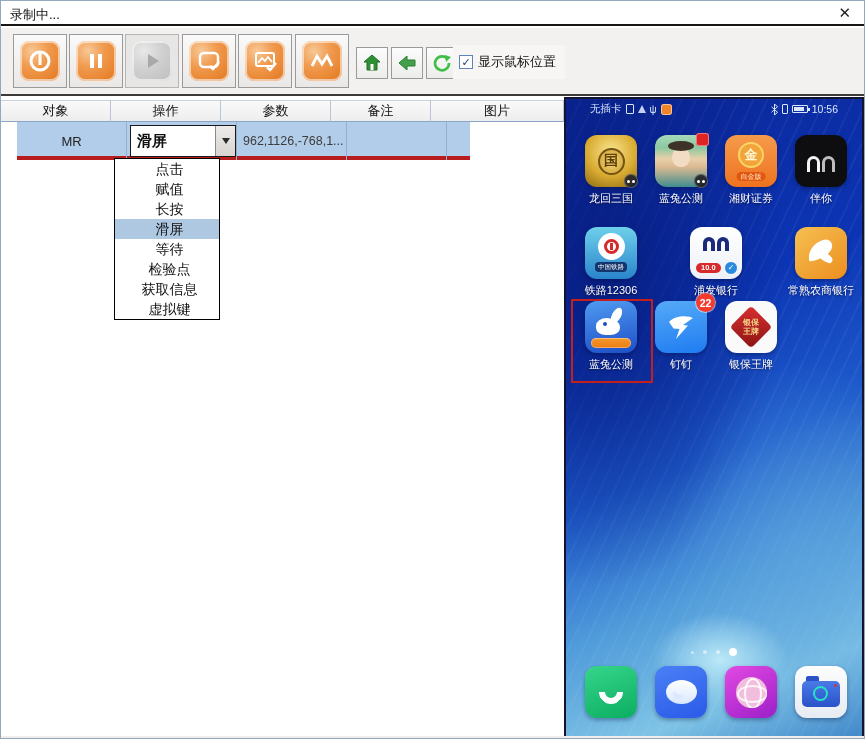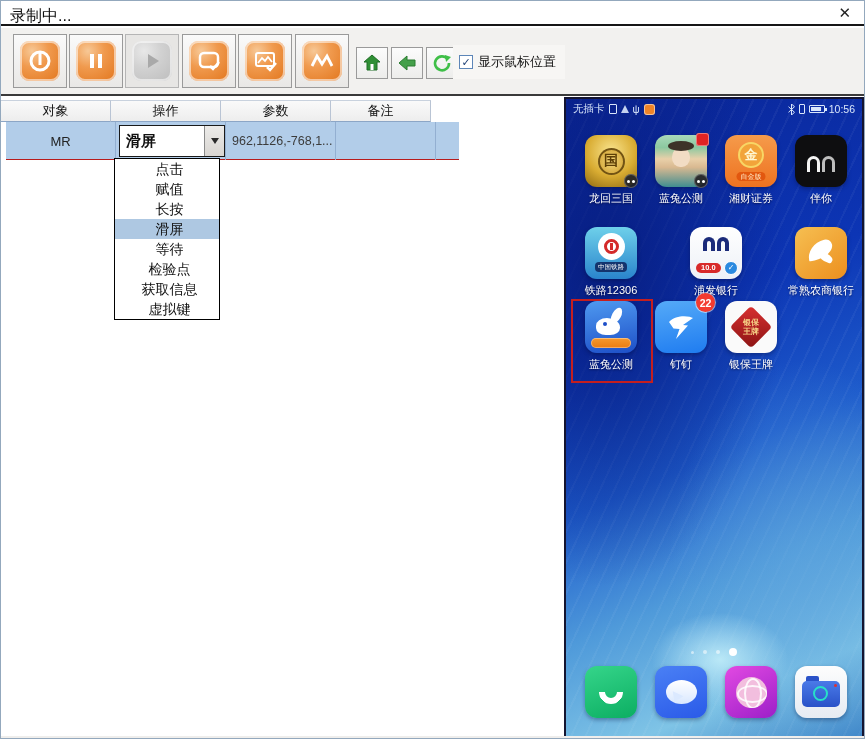--- a/index.html
+++ b/index.html
@@ -1,39 +1,39 @@
 <!DOCTYPE html>
 <html><head>
 <meta charset="utf-8">
 <style>
   * { margin:0; padding:0; box-sizing:border-box; }
   html,body { width:865px; height:739px; font-family:"Liberation Sans",sans-serif; }
   #window { position:relative; width:865px; height:739px; background:#fff; border:1px solid #93a8bd; overflow:hidden; }
 
   
   .titlebar { position:absolute; left:0; top:0; width:863px; height:25px; background:#fff; border-bottom:2px solid #161616; }
-  .titlebar .title { position:absolute; left:9px; top:5px; font-size:16px; color:#111; }
+  .titlebar .title { position:absolute; left:9px; top:5px; font-size:13px; color:#111; }
   .titlebar .close { position:absolute; right:13px; top:3px; font-size:15px; color:#222; cursor:pointer; line-height:18px; }
 
   
   .toolbar { position:absolute; left:0; top:27px; width:863px; height:68px; background:#f2f1ef; border-bottom:2px solid #3a3a3a; }
   .tbtn { position:absolute; top:6px; width:54px; height:54px; background:linear-gradient(#fafafa,#e9e8e6); border:1px solid #9a9a9a; display:flex; align-items:center; justify-content:center; }
   .tbtn.disabled { background:#e7e6e4; border-color:#b5b5b5; }
   .oicon { width:40px; height:40px; border-radius:9px; background:radial-gradient(circle at 30% 25%, #f7c896 0%, #f09a4e 40%, #e2761d 100%); box-shadow:inset 0 0 0 2px rgba(255,255,255,.55); display:flex; align-items:center; justify-content:center; position:relative; }
   .oicon.gray { background:radial-gradient(circle at 30% 25%, #e8e8e8 0%, #d2d2d2 40%, #bdbdbd 100%); }
   .gbtn { position:absolute; top:19px; width:32px; height:32px; background:linear-gradient(#fcfcfc,#ededeb); border:1px solid #9a9a9a; display:flex; align-items:center; justify-content:center; }
   .chkzone { position:absolute; left:452px; top:17px; width:112px; height:34px; background:#f7f6f4; display:flex; align-items:center; }
   .chkbox { width:14px; height:14px; background:#fff; border:1px solid #5d86b8; margin:0 5px 0 6px; font-size:11px; line-height:12px; text-align:center; color:#1b3d73; cursor:pointer; }
   .chklabel { font-size:13px; color:#111; }
 
   
   .left-pane { position:absolute; left:0; top:97px; width:563px; height:640px; background:#fff; }
   .th,.td { position:absolute; display:flex; align-items:center; justify-content:center; }
   .th { top:2px; height:22px; background:linear-gradient(#fafafa,#ededed); border-right:1px solid #b9c4d4; border-bottom:1px solid #8ca6c6; border-top:1px solid #c9d2de; font-size:13px; color:#111; }
-  .trow { position:absolute; left:5px; top:24px; width:453px; height:38px; background:#b2cde9; border-bottom:1px solid #b91c1c; }
+  .trow { position:absolute; left:16px; top:24px; width:453px; height:38px; background:#b2cde9; border-bottom:4px solid #b91c1c; }
   .td { top:0; height:38px; border-right:1px solid #93afd1; font-size:13px; color:#222; }
   .td.params { justify-content:flex-start; padding-left:6px; color:#3c3c3c; font-size:12.5px; }
 
   
   .combo { position:absolute; left:113px; top:3px; width:106px; height:32px; background:#fff; border:1px solid #1a1a1a; display:flex; align-items:center; cursor:pointer; }
   .combo .val { flex:1; padding-left:6px; font-size:15px; font-weight:bold; color:#111; }
   .combo .arrowbox { width:20px; height:100%; background:linear-gradient(#ecebe9,#d8d5d1); border-left:1px solid #8a8a8a; display:flex; align-items:center; justify-content:center; }
   .combo .arrowbox i { width:0; height:0; border-left:4px solid transparent; border-right:4px solid transparent; border-top:6px solid #2a2a2a; }
 
   .droplist { position:absolute; left:113px; top:60px; width:106px; background:#fff; border:1px solid #000; z-index:30;text-align:center; }
@@ -42,21 +42,21 @@
 
   
   .phone { position:absolute; left:563px; top:96px; width:300px; height:641px; border:2px solid #141430; overflow:hidden;
     background:
       radial-gradient(95px 65px at 52% 88%, rgba(190,235,248,.95), rgba(150,205,238,0) 72%),
       radial-gradient(180px 280px at 80% 74%, rgba(95,165,222,.55), rgba(40,90,190,0) 75%),
       radial-gradient(260px 430px at 12% 28%, rgba(7,28,125,.9), rgba(7,28,125,0) 72%),
       repeating-linear-gradient(115deg, rgba(255,255,255,.045) 0 2px, rgba(0,0,0,0) 2px 13px),
       linear-gradient(157deg, #0a2596 0%, #0c35b5 34%, #1e5ccc 55%, #4f9ada 72%, #7fc4e6 88%, #3f86c8 100%);
   }
-  .statusbar { position:absolute; left:0; top:0; width:100%; height:20px; padding:0 7px; display:flex; align-items:center; color:#d9e6fb; font-size:10.5px; }
+  .statusbar { position:absolute; left:0; top:0; width:100%; height:20px; padding:0 24px; display:flex; align-items:center; color:#d9e6fb; font-size:10.5px; }
   .sb-left,.sb-right { display:flex; align-items:center; gap:4px; }
   .sb-right { margin-left:auto; }
   .sb-doc { width:8px; height:10px; border:1px solid #d9e6fb; border-radius:1px; }
   .sb-sig { width:0; height:0; border-left:4px solid transparent; border-right:4px solid transparent; border-bottom:8px solid #d9e6fb; opacity:.9; }
   .sb-usb { font-size:10px; }
   .sb-app { width:11px; height:11px; border-radius:3px; background:#f08428; box-shadow:inset 0 0 0 1px rgba(255,255,255,.5); }
   .sb-bt { font-size:10px; }
   .sb-vib { width:6px; height:10px; border:1px solid #d9e6fb; border-radius:1px; }
   .sb-batt { width:16px; height:8px; border:1px solid #d9e6fb; border-radius:1px; position:relative; }
   .sb-batt::before { content:""; position:absolute; left:1px; top:1px; width:10px; height:4px; background:#d9e6fb; }
@@ -224,20 +224,21 @@
       <span class="chkbox">✓</span>
       <span class="chklabel">显示鼠标位置</span>
     </div>
   </div>
 
   <div class="left-pane">
     <div class="th" style="left:0;width:110px">对象</div>
     <div class="th" style="left:110px;width:110px">操作</div>
     <div class="th" style="left:220px;width:110px">参数</div>
     <div class="th" style="left:330px;width:100px">备注</div>
+    <div class="th" style="left:430px;width:133px">图片</div>
 
     <div class="trow">
       <div class="td" style="left:0;width:110px">MR</div>
       <div class="td" style="left:110px;width:110px"></div>
       <div class="td params" style="left:220px;width:110px">962,1126,-768,1...</div>
       <div class="td" style="left:330px;width:100px"></div>
       <div class="td" style="left:430px;width:133px;border-right:none"></div>
       <div class="combo">
         <span class="val">滑屏</span>
         <span class="arrowbox">

